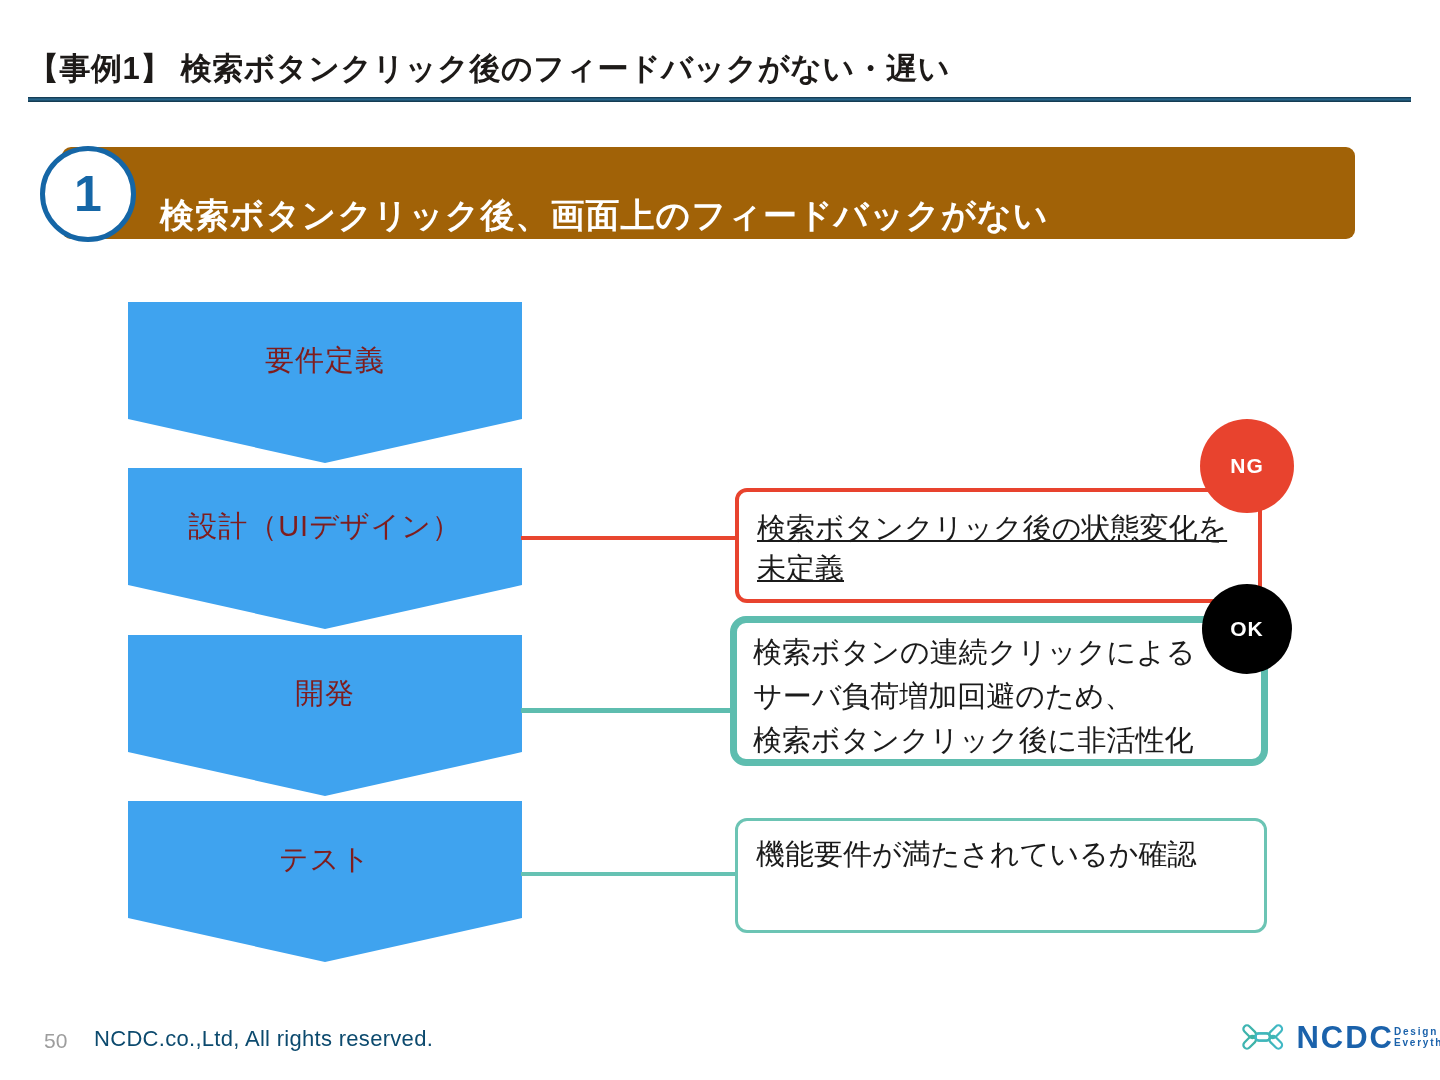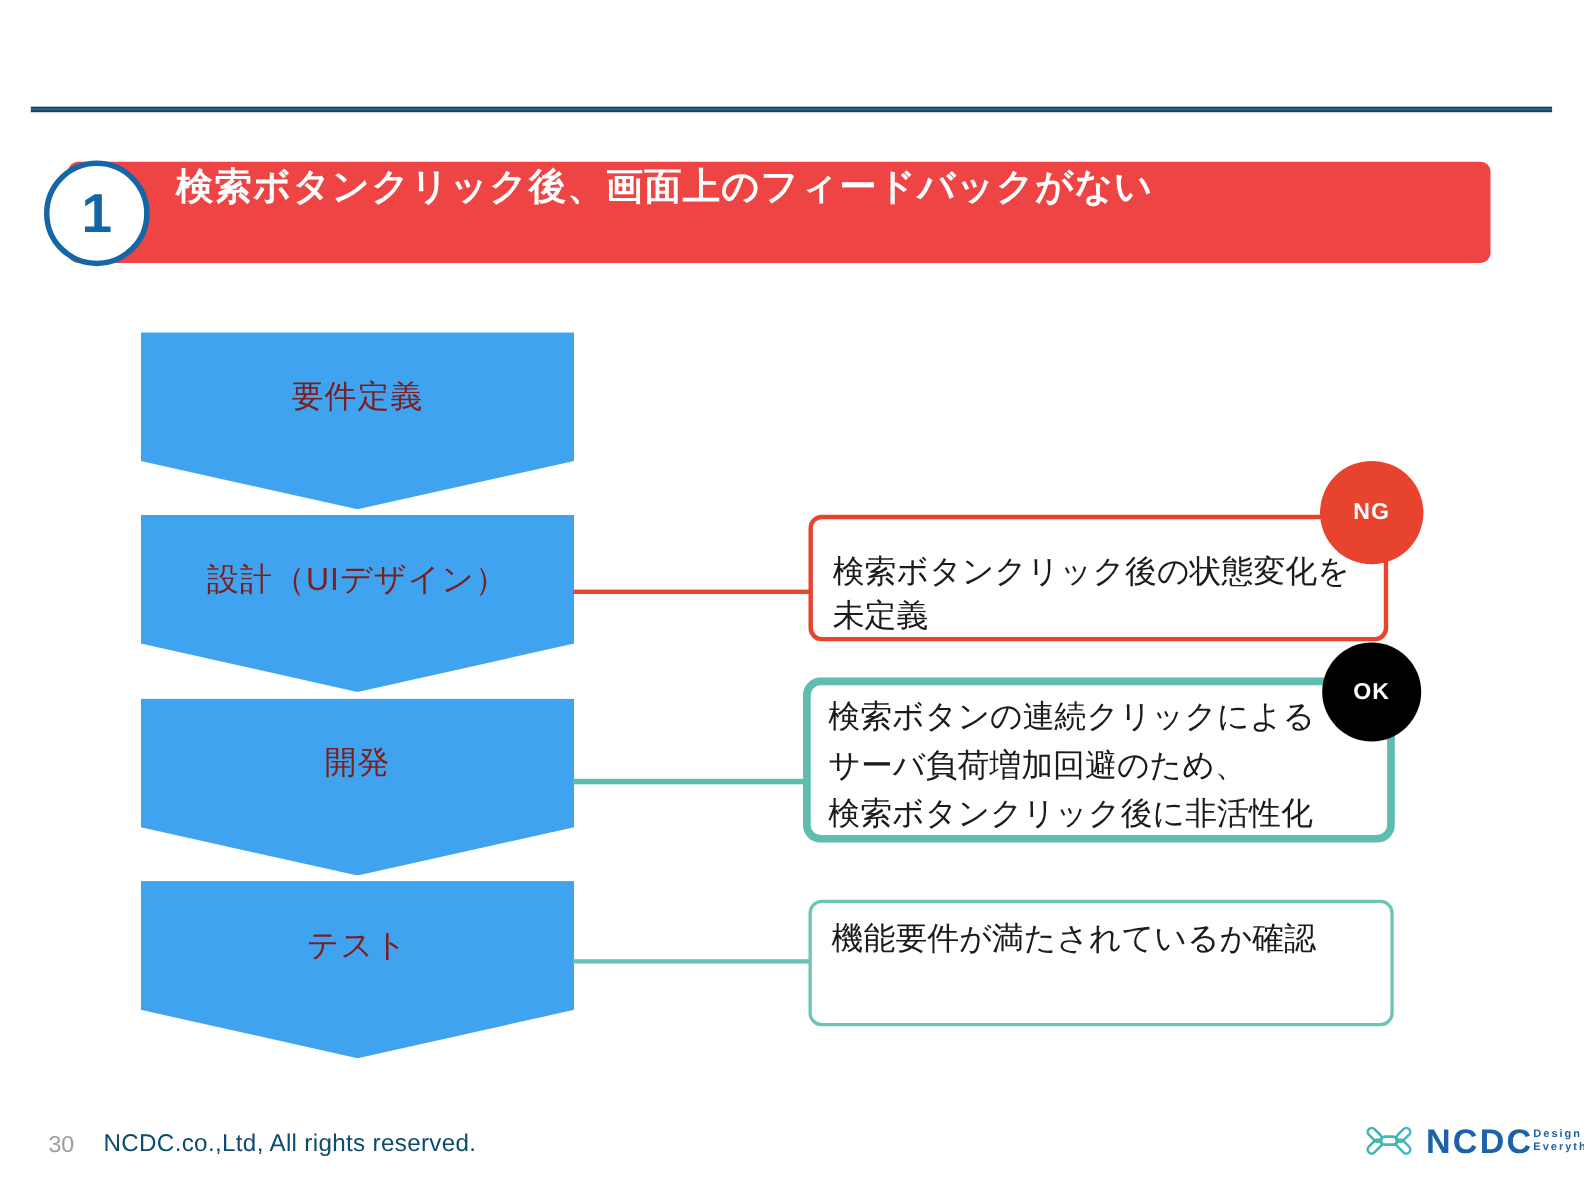--- a/index.html
+++ b/index.html
@@ -15,22 +15,22 @@
     position:absolute;left:28px;top:48px;
     font-size:31px;font-weight:800;color:#1d1a18;letter-spacing:.5px;margin:0;
   }
   .title-rule{
     position:absolute;left:28px;top:97px;width:1383px;height:5px;
     background:linear-gradient(#0f3145,#2a6b92 45%,#0f3145);
   }
   
   .banner{
     position:absolute;left:62px;top:147px;width:1293px;height:92px;
-    background:#ef4444;border-radius:9px;
-    display:flex;align-items:flex-start;
+    background:#a16207;border-radius:9px;
+    display:flex;align-items:flex-end;
     padding-left:98px;box-sizing:border-box;
     color:#ffffff;font-size:34px;font-weight:600;letter-spacing:1px;
     z-index:1;
   }
   .banner-circle{
     position:absolute;left:40px;top:146px;width:86px;height:86px;
     background:#ffffff;border:5px solid #1566a6;border-radius:50%;
     display:flex;align-items:center;justify-content:center;
     color:#1566a6;font-size:50px;font-weight:700;
     z-index:2;
@@ -52,23 +52,23 @@
   .connector{position:absolute;}
   .connector.red{left:521px;top:536px;width:216px;height:4px;background:#e8462f;}
   .connector.teal-1{left:521px;top:708px;width:212px;height:5px;background:#5ebdaf;}
   .connector.teal-2{left:521px;top:872px;width:216px;height:4px;background:#66c2b3;}
   
   .callout{
     position:absolute;background:#ffffff;box-sizing:border-box;
     color:#1b1b1b;font-size:29px;z-index:2;
   }
   .callout-ng{
-    left:735px;top:468px;width:527px;height:115px;
+    left:735px;top:488px;width:527px;height:115px;
     border:4px solid #e8432e;border-radius:12px;
-    padding:28px 14px 0 18px;line-height:40px;
+    padding:16px 14px 0 18px;line-height:40px;text-decoration:underline;
   }
   .callout-ok{
     left:730px;top:616px;width:538px;height:150px;
     border:7px solid #5ebdaf;border-radius:16px;
     padding:7px 12px 0 16px;line-height:44px;
   }
   .callout-test{
     left:735px;top:818px;width:532px;height:115px;
     border:3px solid #6cc4b4;border-radius:12px;
     padding:13px 14px 0 18px;line-height:40px;
@@ -101,20 +101,21 @@
   }
   .logo-tagline{
     font-size:10px;font-weight:700;color:#1b62ab;letter-spacing:1.8px;margin-top:4px;
   }
 </style>
 </head>
 <body>
 
 <div class="slide">
 
+  <h1 class="page-title">【事例1】 検索ボタンクリック後のフィードバックがない・遅い</h1>
   <div class="title-rule"></div>
 
   <div class="banner">
     <span>検索ボタンクリック後、画面上のフィードバックがない</span>
   </div>
   <div class="banner-circle">
     <span>1</span>
   </div>
 
   <div class="chevron step-1">
@@ -148,21 +149,21 @@
     <div>検索ボタンクリック後に非活性化</div>
   </div>
   <div class="badge badge-ok">
     <span>OK</span>
   </div>
 
   <div class="callout callout-test">
     <div>機能要件が満たされているか確認</div>
   </div>
 
-  <div class="page-number">30</div>
+  <div class="page-number">50</div>
   <div class="copyright">NCDC.co.,Ltd, All rights reserved.</div>
 
   <div class="logo">
     <svg width="60" height="46" viewBox="0 0 96 64" aria-hidden="true">
       <defs>
         <linearGradient id="lg" x1="0" y1="0" x2="96" y2="0" gradientUnits="userSpaceOnUse">
           <stop offset="0" stop-color="#3aae8c"></stop>
           <stop offset="1" stop-color="#41b9c9"></stop>
         </linearGradient>
       </defs>

